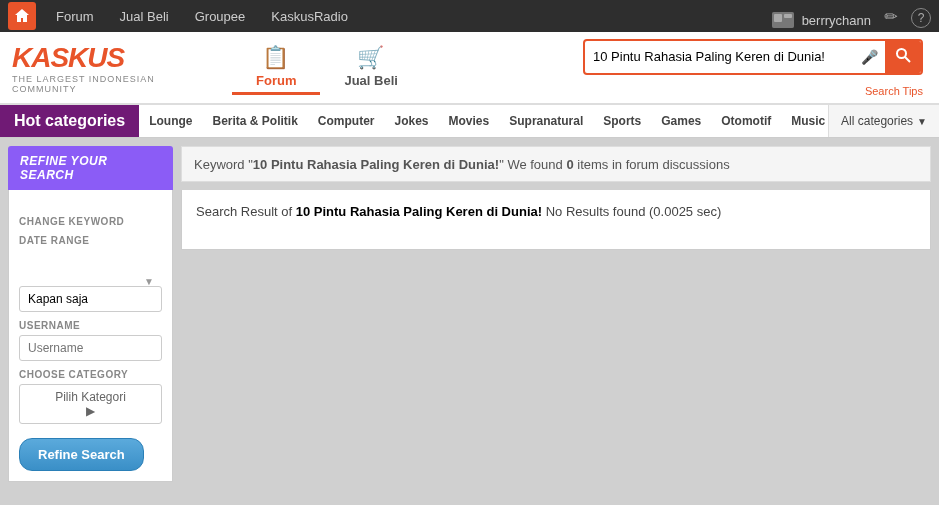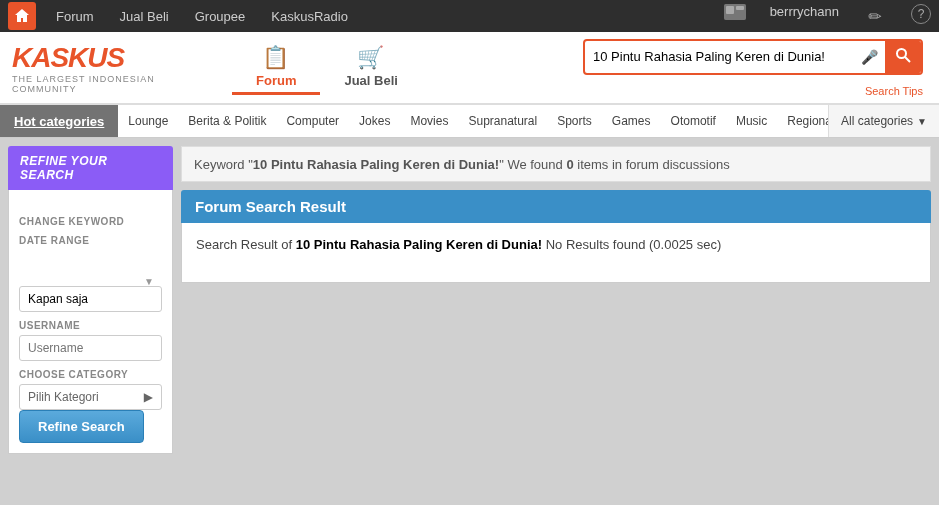--- a/index.html
+++ b/index.html
@@ -24,21 +24,21 @@
     .top-nav-home svg { width:16px; height:16px; }
     .top-nav-links { display: flex; gap: 2px; flex: 1; }
     .top-nav-link {
       color: #ccc;
       padding: 4px 12px;
       border-radius: 3px;
       cursor: pointer;
       font-size: 13px;
     }
     .top-nav-right {
-      display: flex; align-items: flex-start; gap: 24px; color: #ccc; font-size: 13px;
+      display: flex; align-items: flex-end; gap: 8px; color: #ccc; font-size: 13px;
     }
     .top-nav-avatar {
       width: 22px; height: 16px; background: #555; border-radius: 2px;
       display: inline-block;
       overflow: hidden;
     }
     .top-nav-username { color: #ccc; }
     .top-nav-icon {
       width: 24px; height: 24px; display: flex; align-items: center; justify-content: center;
       color: #aaa; font-size: 16px; cursor: pointer;
@@ -108,34 +108,34 @@
     
     .cat-bar {
       background: #fff;
       display: flex; align-items: center;
       border-top: 1px solid #ddd;
       border-bottom: 1px solid #ccc;
       height: 34px;
       overflow: hidden;
     }
     .cat-hot {
-      background: #737373; color: #fff;
+      background: #701a75; color: #fff;
       padding: 0 14px; height: 100%;
       display: flex; align-items: center;
-      font-size: 13px; font-weight: bold;
+      font-size: 16px; font-weight: bold;
       white-space: nowrap;
-      text-decoration: underline;
     }
     .cat-items {
       display: flex; align-items: center; flex: 1; overflow: hidden;
     }
     .cat-item {
       padding: 0 10px; color: #444; font-size: 12px;
       cursor: pointer; height: 100%; display: flex; align-items: center;
       white-space: nowrap;
+      font-weight: bold;
     }
     .cat-all {
       margin-left: auto;
       display: flex; align-items: center;
       padding: 0 12px; height: 100%;
       background: #f5f5f5;
       border-left: 1px solid #ddd;
       cursor: pointer; font-size: 12px; color: #444;
       white-space: nowrap;
     }
@@ -240,27 +240,28 @@
       position: absolute; right: 8px; top: 50%; transform: translateY(-50%);
       color: #999; font-size: 10px; pointer-events: none;
     }
     .sidebar-category-btn {
       width: 100%; padding: 5px 8px;
       border: 1px solid #ccc; border-radius: 3px;
       font-size: 12px; outline: none; background: #fff;
       cursor: pointer; text-align: left;
       display: flex; align-items: center; justify-content: space-between;
       color: #666;
+      flex-direction: column;
     }
     .sidebar-refine-btn {
       background: linear-gradient(to bottom, #5baadc, #3a8fc7);
       color: #fff; border: 1px solid #2a7fb7;
-      padding: 8px 18px; border-radius: 4px;
+      padding: 8px 18px; border-radius: 13px;
       font-size: 13px; font-weight: bold;
-      cursor: pointer; 
+      cursor: pointer; margin-top: 14px;
       display: block;
     }
   </style>
 </head>
 <body>
 
 <div class="top-nav">
   <div class="top-nav-home">
     <svg viewBox="0 0 16 16" fill="white">
         <path d="M8 1L1 7h2v7h4v-4h2v4h4V7h2L8 1z"></path>
@@ -370,21 +371,20 @@
 
   <div class="main-content">
 
     <div class="search-result-bar">
       <span>
         Keyword "<b>10 Pintu Rahasia Paling Keren di Dunia!</b>" We found <b>0</b> items in forum discussions
       </span>
     </div>
 
     <div>
-      <div class="forum-result-header">Forum Search Result</div>
       <div class="forum-result-body">
         <span>
           Search Result of <b>10 Pintu Rahasia Paling Keren di Dunia!</b><span> No Results found (0.0025 sec)</span>
         </span>
       </div>
     </div>
   </div>
 
 </div>
 

